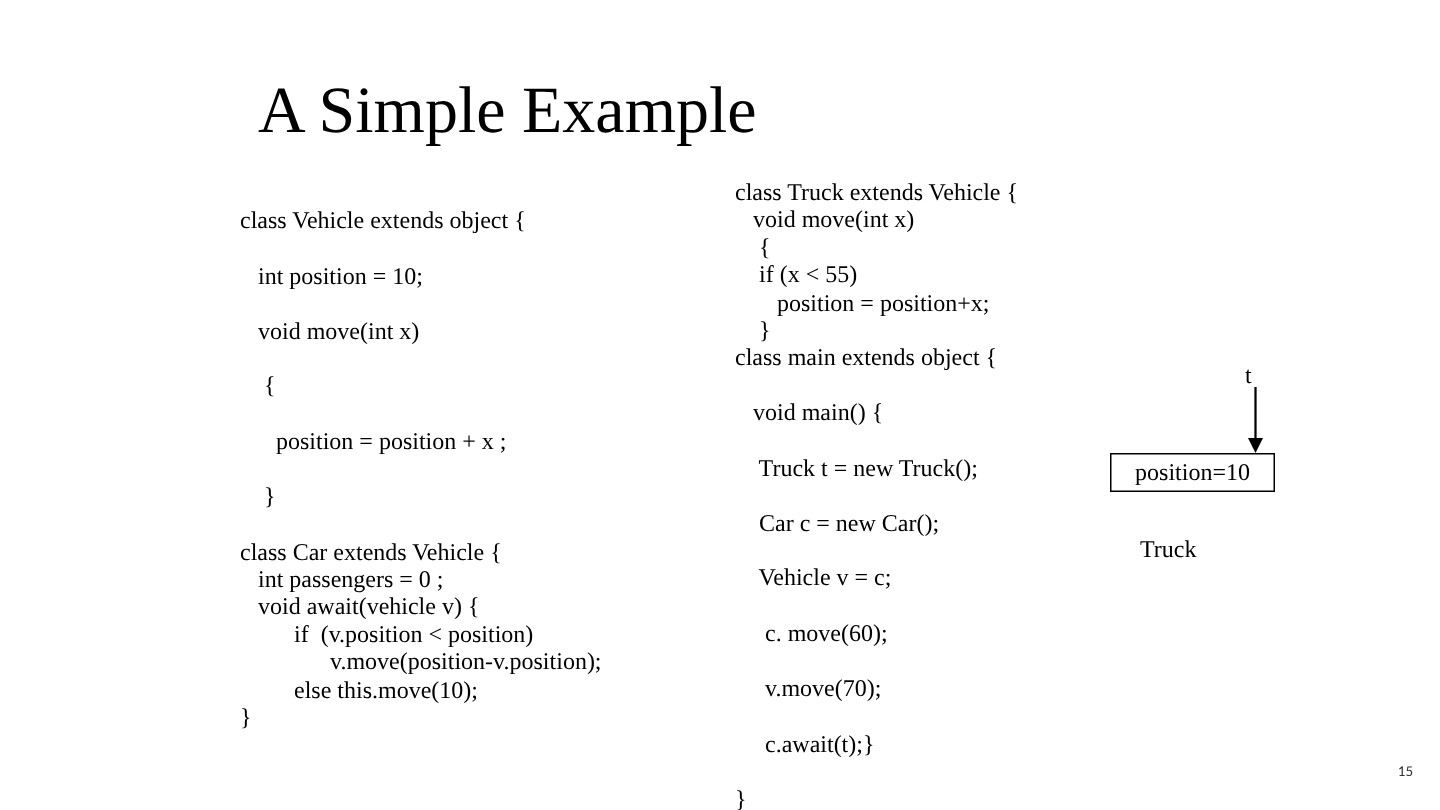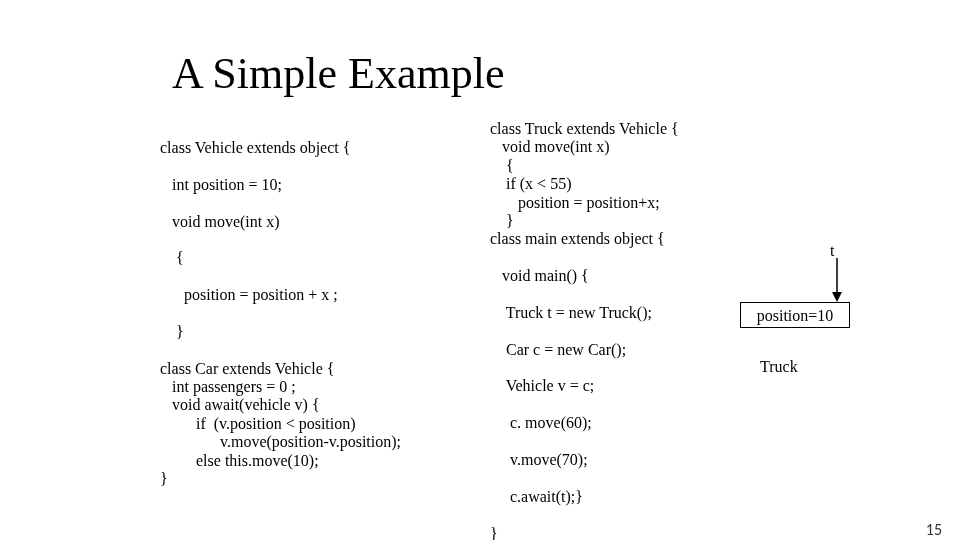--- a/index.html
+++ b/index.html
@@ -57,22 +57,22 @@
   }
   .truck-label {
     position: absolute;
     left: 760px;
     top: 358px;
     font-size: 16px;
   }
   .page-num {
     position: absolute;
     right: 18px;
-    bottom: 1px;
-    font-size: 16px;
+    bottom: 20px;
+    font-size: 10px;
     font-family: Calibri, Arial, sans-serif;
     color: #333;
   }
 </style>
 </head>
 <body>
 
 <div class="title">A Simple Example</div>
 
 <div class="col left-col">class Vehicle extends object {

